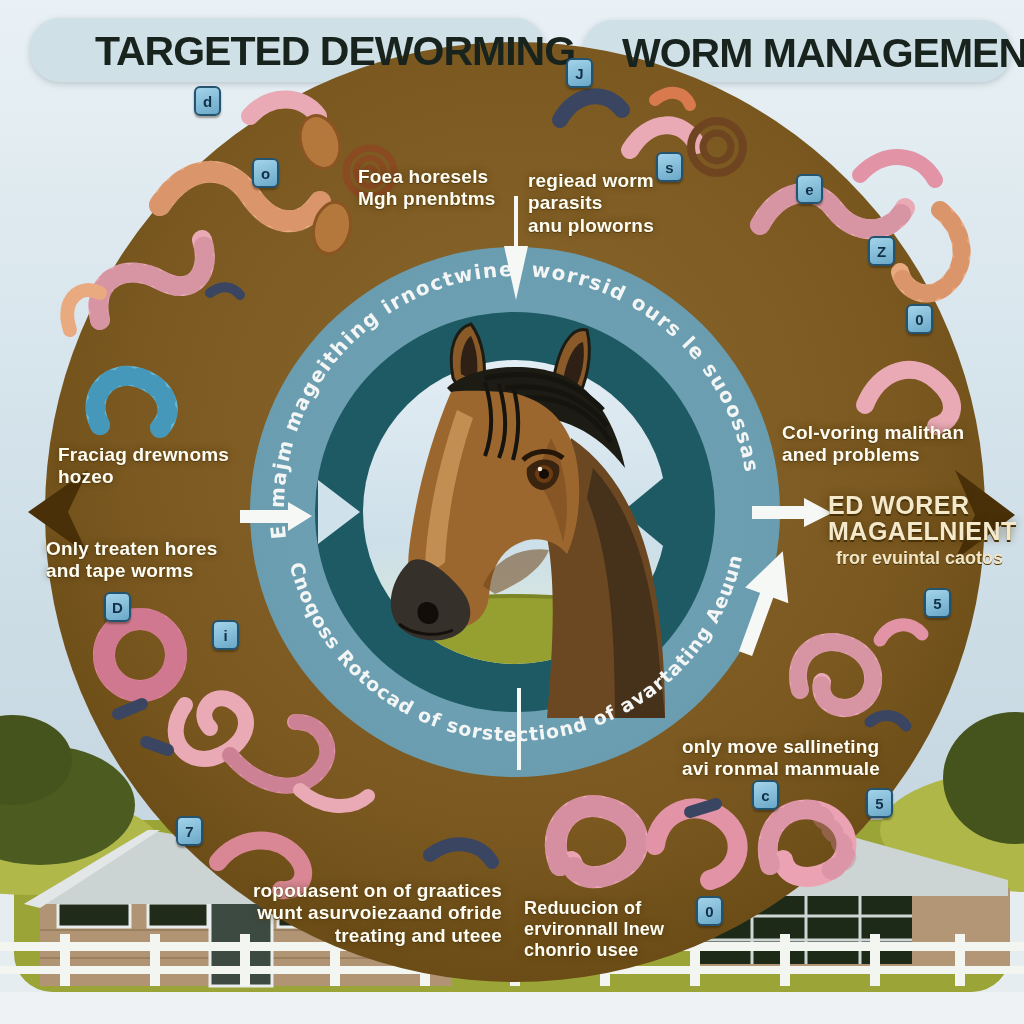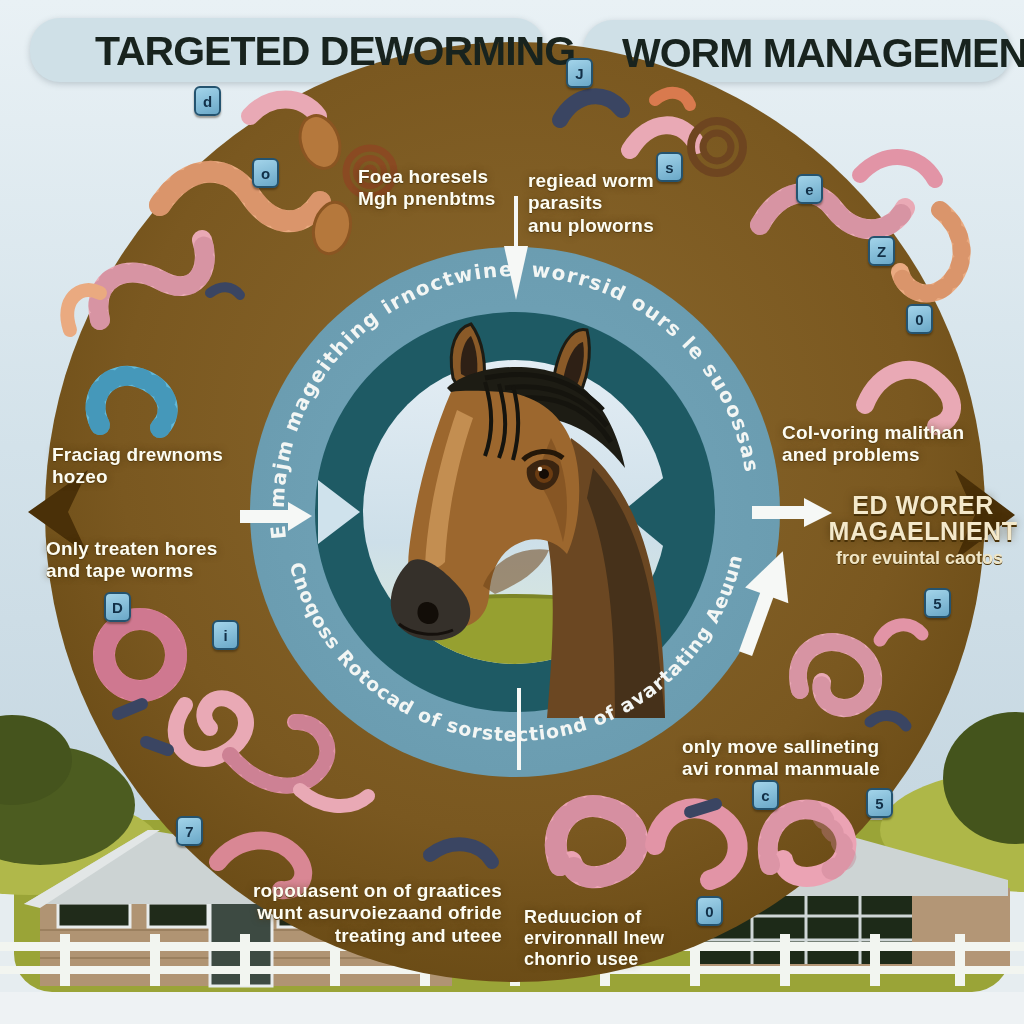--- a/index.html
+++ b/index.html
@@ -18,25 +18,25 @@
     background:radial-gradient(circle,#74a6ba 0%,#6b9db1 70%,#5e8ea3 100%);}
   #ring-dark{left:315px;top:312px;width:400px;height:400px;border-radius:50%;background:#1e5a64;}
   #center-circle{left:363px;top:360px;width:304px;height:304px;border-radius:50%;overflow:hidden;
     background:linear-gradient(180deg,#e3edf4 0%,#cddfe9 60%,#dcead8 100%);}
   #center-hill{position:absolute;left:-30px;bottom:-26px;width:364px;height:92px;
     background:#96a030;border-radius:50% 50% 0 0;border-top:4px solid #7c8526;}
   
   .note{white-space:pre-line;font-weight:bold;color:#fdfdf3;font-size:19px;line-height:1.18;
     letter-spacing:.2px;text-align:left;
     text-shadow:0 1px 0 #5a3e10,0 0 7px rgba(70,48,10,.65);}
-  .note.small{font-size:18px;margin-top:9px;}
+  .note.small{font-size:18px;}
   .note.right{text-align:right;}
   .note.left{text-align:left;}
   .label-big{white-space:pre-line;font-weight:bold;color:#f4e9cb;font-size:25px;line-height:1.05;
-    letter-spacing:.5px;text-align:center;text-shadow:0 2px 0 #4a3208,0 0 8px rgba(60,40,6,.6);}
+    letter-spacing:.5px;text-align:left;text-shadow:0 2px 0 #4a3208,0 0 8px rgba(60,40,6,.6);}
   .label-sub{white-space:pre-line;font-weight:bold;color:#f0e6c6;font-size:18px;text-align:center;
     text-shadow:0 1px 0 #4a3208;}
   
   .badge{width:23px;height:26px;border-radius:6px;border:2px solid #24536f;
     background:linear-gradient(160deg,#a3d4ea 0%,#6aa8c8 100%);
     color:#123048;font-weight:bold;font-size:15px;display:flex;align-items:center;justify-content:center;
     box-shadow:0 2px 2px rgba(40,25,5,.4);}
   svg{display:block;}
 </style>
 </head>
@@ -267,21 +267,21 @@
 Mgh pnenbtms</div>
   <div class="abs note" style="left:528px;top:170px;width:205px">regiead worm parasits
 anu ploworns</div>
   <div class="abs note" style="left:782px;top:422px;width:225px">Col-voring malithan
 aned problems</div>
   <div class="abs label-big" style="left:828px;top:492px;width:190px">ED WORER
 MAGAELNIENT</div>
   <div class="abs label-sub" style="left:812px;top:548px;width:215px">fror evuintal caotos</div>
   <div class="abs note" style="left:682px;top:736px;width:245px">only move sallineting
 avi ronmal manmuale</div>
-  <div class="abs note" style="left:52px;top:444px;width:205px">Fraciag drewnoms
+  <div class="abs note" style="left:58px;top:444px;width:205px">Fraciag drewnoms
 hozeo</div>
   <div class="abs note" style="left:46px;top:538px;width:220px">Only treaten hores
 and tape worms</div>
   <div class="abs note right" style="left:192px;top:880px;width:310px">ropouasent on of graatices
 wunt asurvoiezaand ofride
 treating and uteee</div>
   <div class="abs note left small" style="left:524px;top:898px;width:195px">Reduucion of
 ervironnall lnew
 chonrio usee</div>
 

